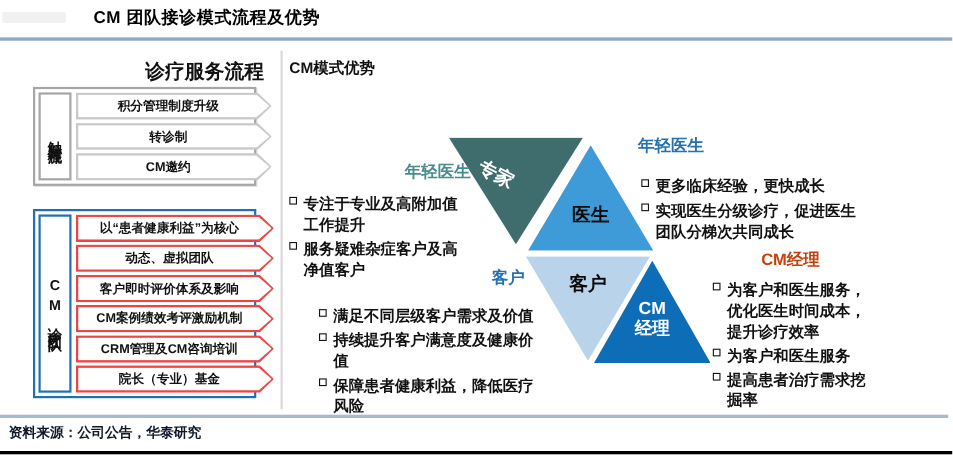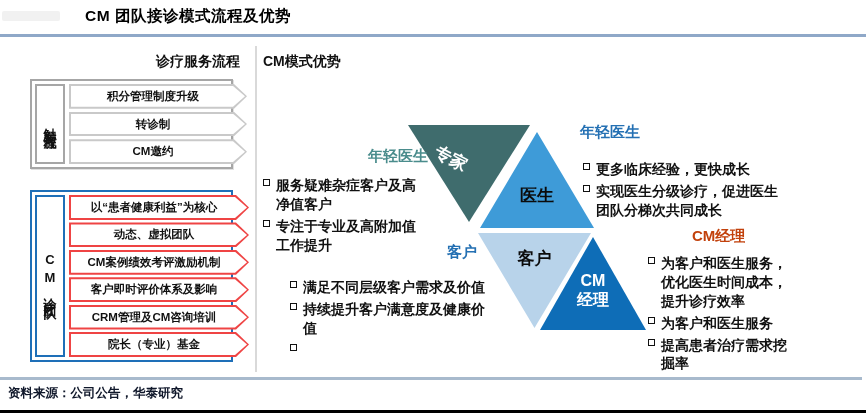--- a/index.html
+++ b/index.html
@@ -10,21 +10,21 @@
     overflow:hidden; color:#111;
   }
   .abs { position:absolute; }
 
   
   .faint-label { left:2px; top:11px; width:58px; height:10px; background:#f1f1f1; border-radius:2px; }
   .fig-title { left:85px; top:6px; font-size:15.5px; font-weight:bold; letter-spacing:.5px; color:#000; }
   .title-rule { left:0; top:34px; width:866px; height:3px; background:#8fa8c8; }
 
   
-  .left-heading { left:0; top:53px; width:240px; text-align:right; font-size:14px; font-weight:bold; }
+  .left-heading { left:0; top:53px; width:240px; text-align:right; font-size:18px; font-weight:bold; }
   .right-heading { left:263px; top:53px; font-size:14px; font-weight:bold; }
   .v-divider { left:255px; top:46px; width:2px; height:326px; background:#d9d9d9; }
 
   
   .flow-box { display:flex; gap:4px; padding:3px; background:#fff; }
   .trigger-box { left:30px; top:79px; width:203px; height:90px; border:2px solid #a6a6a6; box-shadow:1px 1px 0 #e0e0e0; }
   .team-box { left:30px; top:190px; width:203px; height:172px; border:2.5px solid #1e6fb8; }
   .vlabel { width:30px; display:flex; align-items:center; justify-content:center; font-weight:bold; background:#fff; }
   .trigger-box .vlabel { border:2px solid #a6a6a6; font-size:13px; }
   .team-box .vlabel { border:2.5px solid #1e6fb8; font-size:13px; }
@@ -109,24 +109,24 @@
       <span>CM诊疗团队</span>
     </div>
     <div class="arrow-col">
       <div class="arrow blue">
         <div class="arrow-inner">以“患者健康利益”为核心</div>
       </div>
       <div class="arrow blue">
         <div class="arrow-inner">动态、虚拟团队</div>
       </div>
       <div class="arrow blue">
+        <div class="arrow-inner">客户即时评价体系及影响</div>
+      </div>
+      <div class="arrow blue">
         <div class="arrow-inner">CM案例绩效考评激励机制</div>
-      </div>
-      <div class="arrow blue">
-        <div class="arrow-inner">客户即时评价体系及影响</div>
       </div>
       <div class="arrow blue">
         <div class="arrow-inner">CRM管理及CM咨询培训</div>
       </div>
       <div class="arrow blue">
         <div class="arrow-inner">院长（专业）基金</div>
       </div>
     </div>
   </div>
 
@@ -143,25 +143,25 @@
     <span class="tri-label">
       <span>CM</span><br>
       <span>经理</span>
     </span>
   </div>
 
   <div class="grp-title t-expert">年轻医生</div>
   <ul class="blist l-expert">
     <li>
         <span class="sq"></span>
+        <span>专注于专业及高附加值工作提升</span>
+      </li>
+    <li>
+        <span class="sq"></span>
         <span>服务疑难杂症客户及高净值客户</span>
-      </li>
-    <li>
-        <span class="sq"></span>
-        <span>专注于专业及高附加值工作提升</span>
       </li>
   </ul>
 
   <div class="grp-title t-young">年轻医生</div>
   <ul class="blist l-young">
     <li>
         <span class="sq"></span>
         <span>更多临床经验，更快成长</span>
       </li>
     <li>
@@ -175,20 +175,21 @@
     <li>
         <span class="sq"></span>
         <span>满足不同层级客户需求及价值</span>
       </li>
     <li>
         <span class="sq"></span>
         <span>持续提升客户满意度及健康价值</span>
       </li>
     <li>
         <span class="sq"></span>
+        <span>保障患者健康利益，降低医疗风险</span>
       </li>
   </ul>
 
   <div class="grp-title t-cm">CM经理</div>
   <ul class="blist l-cm">
     <li>
         <span class="sq"></span>
         <span>为客户和医生服务，优化医生时间成本，提升诊疗效率</span>
       </li>
     <li>

